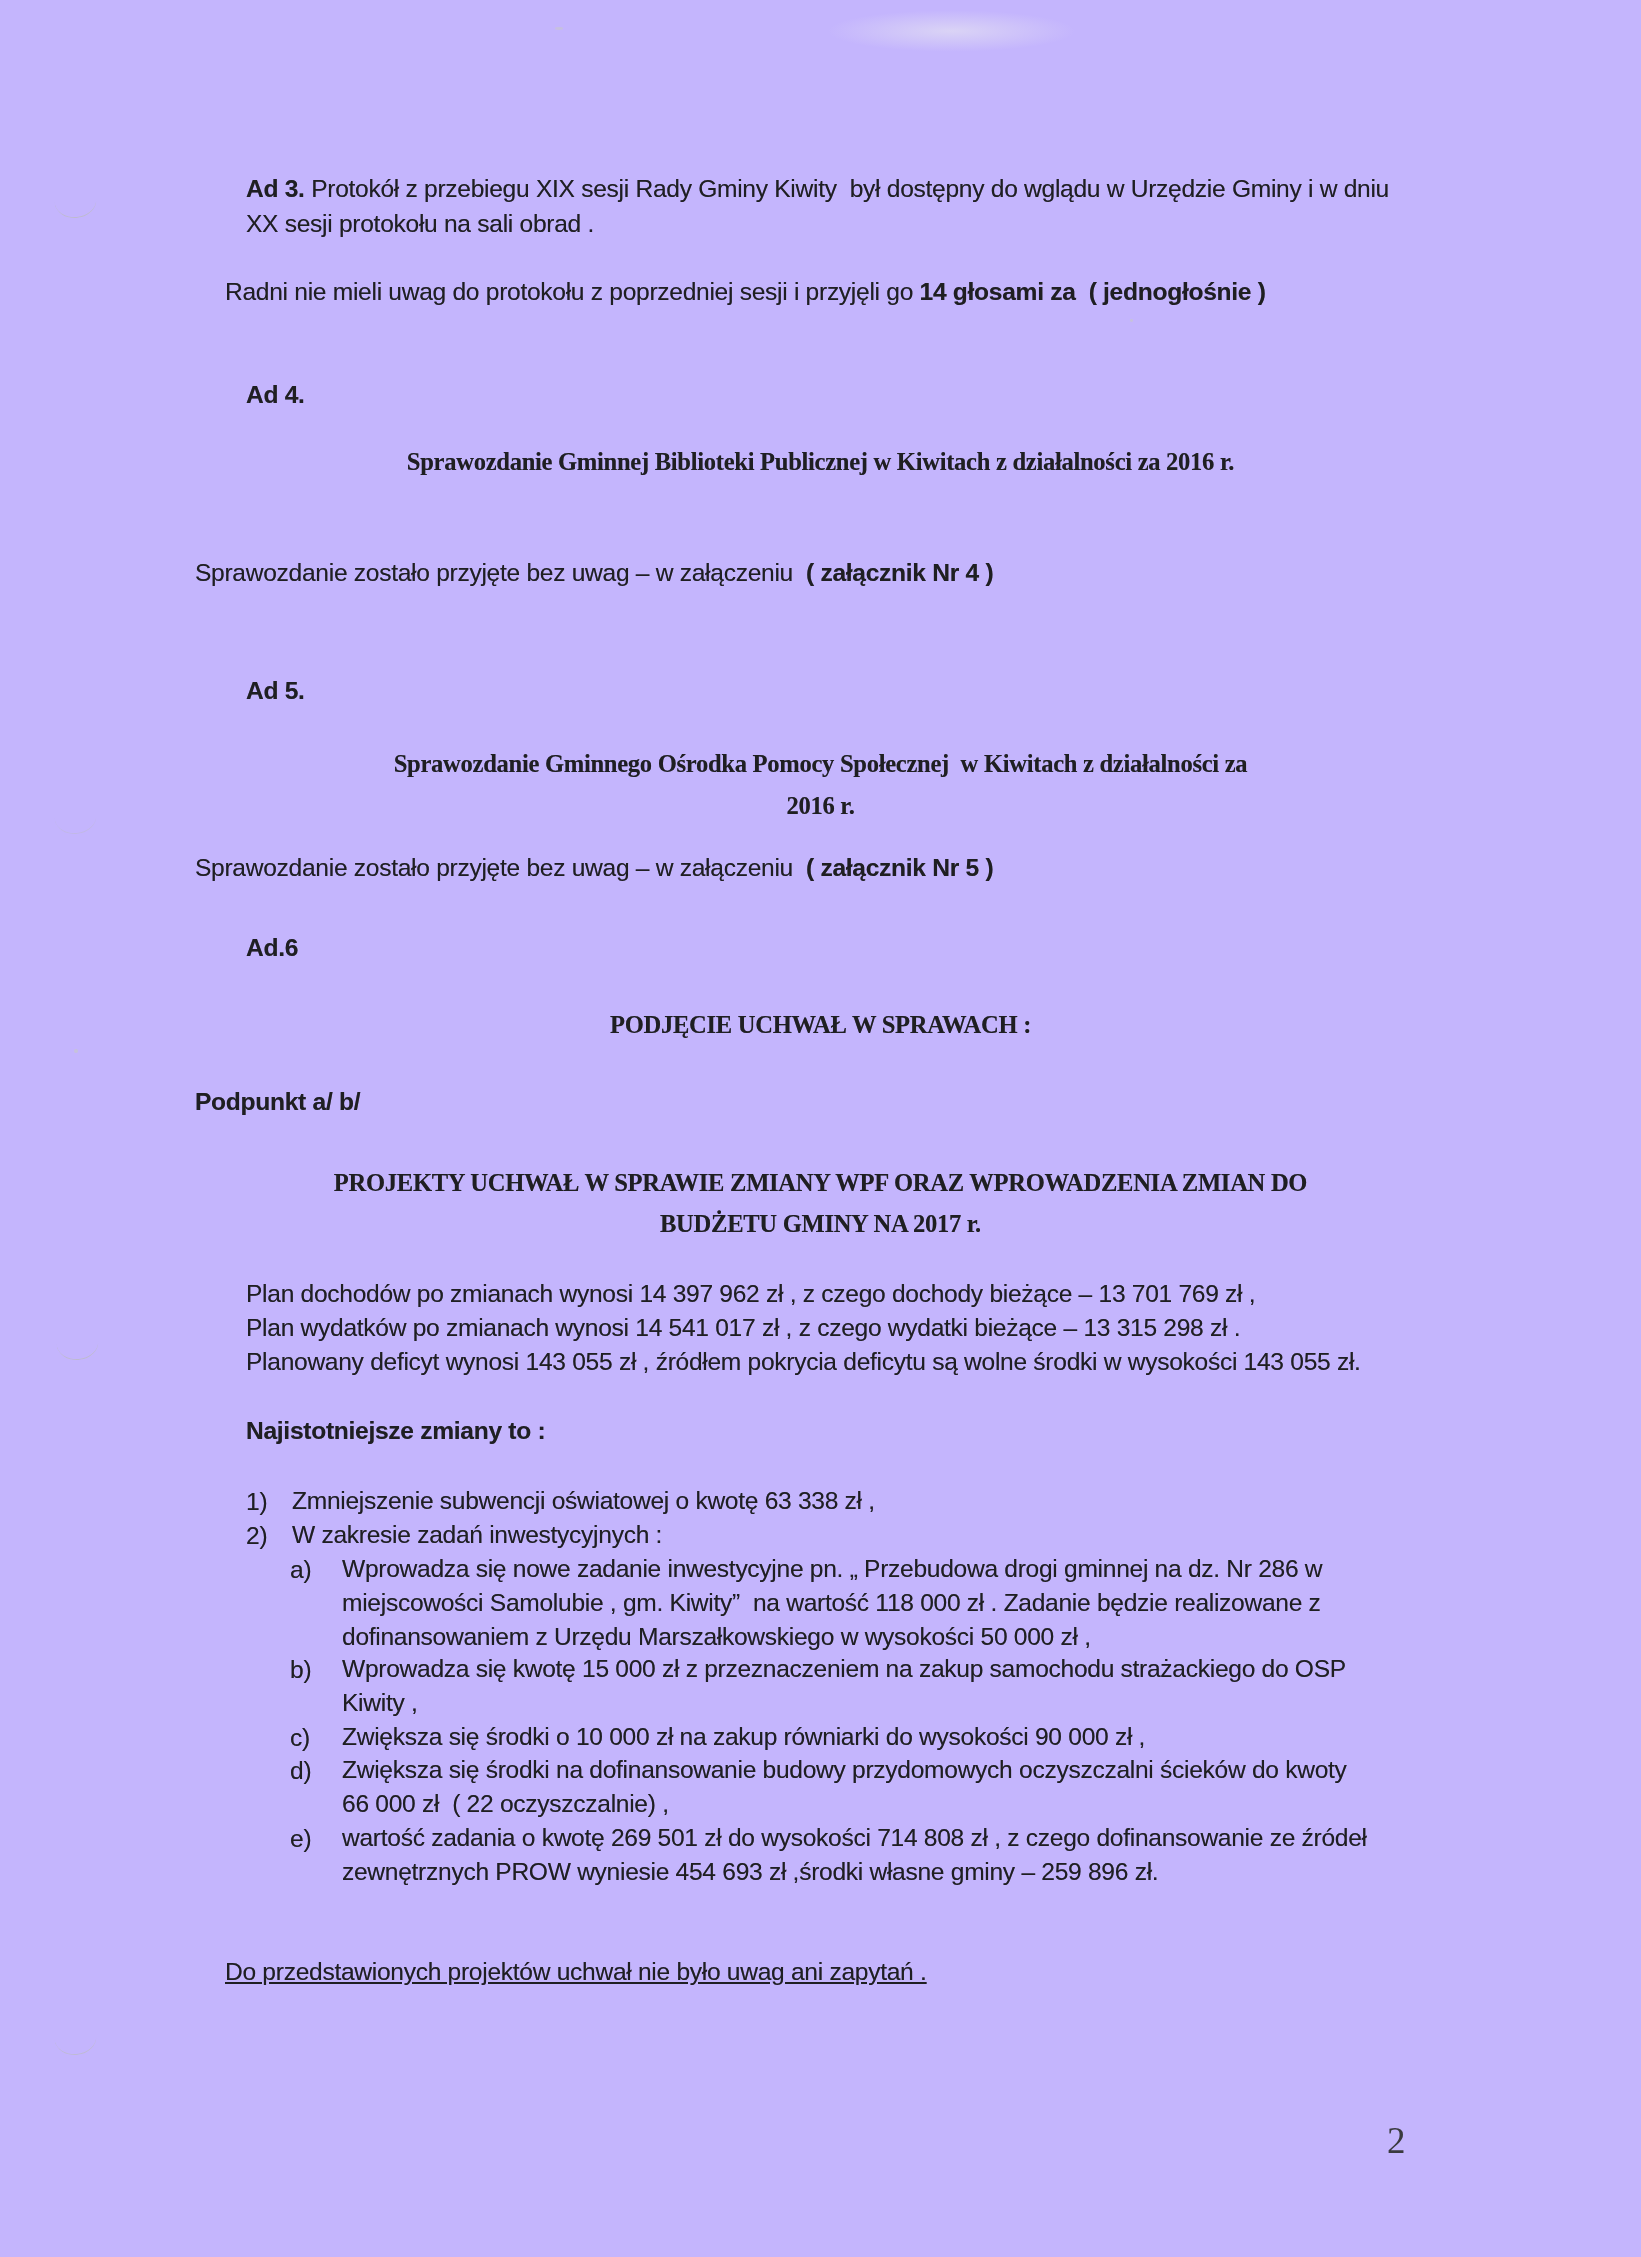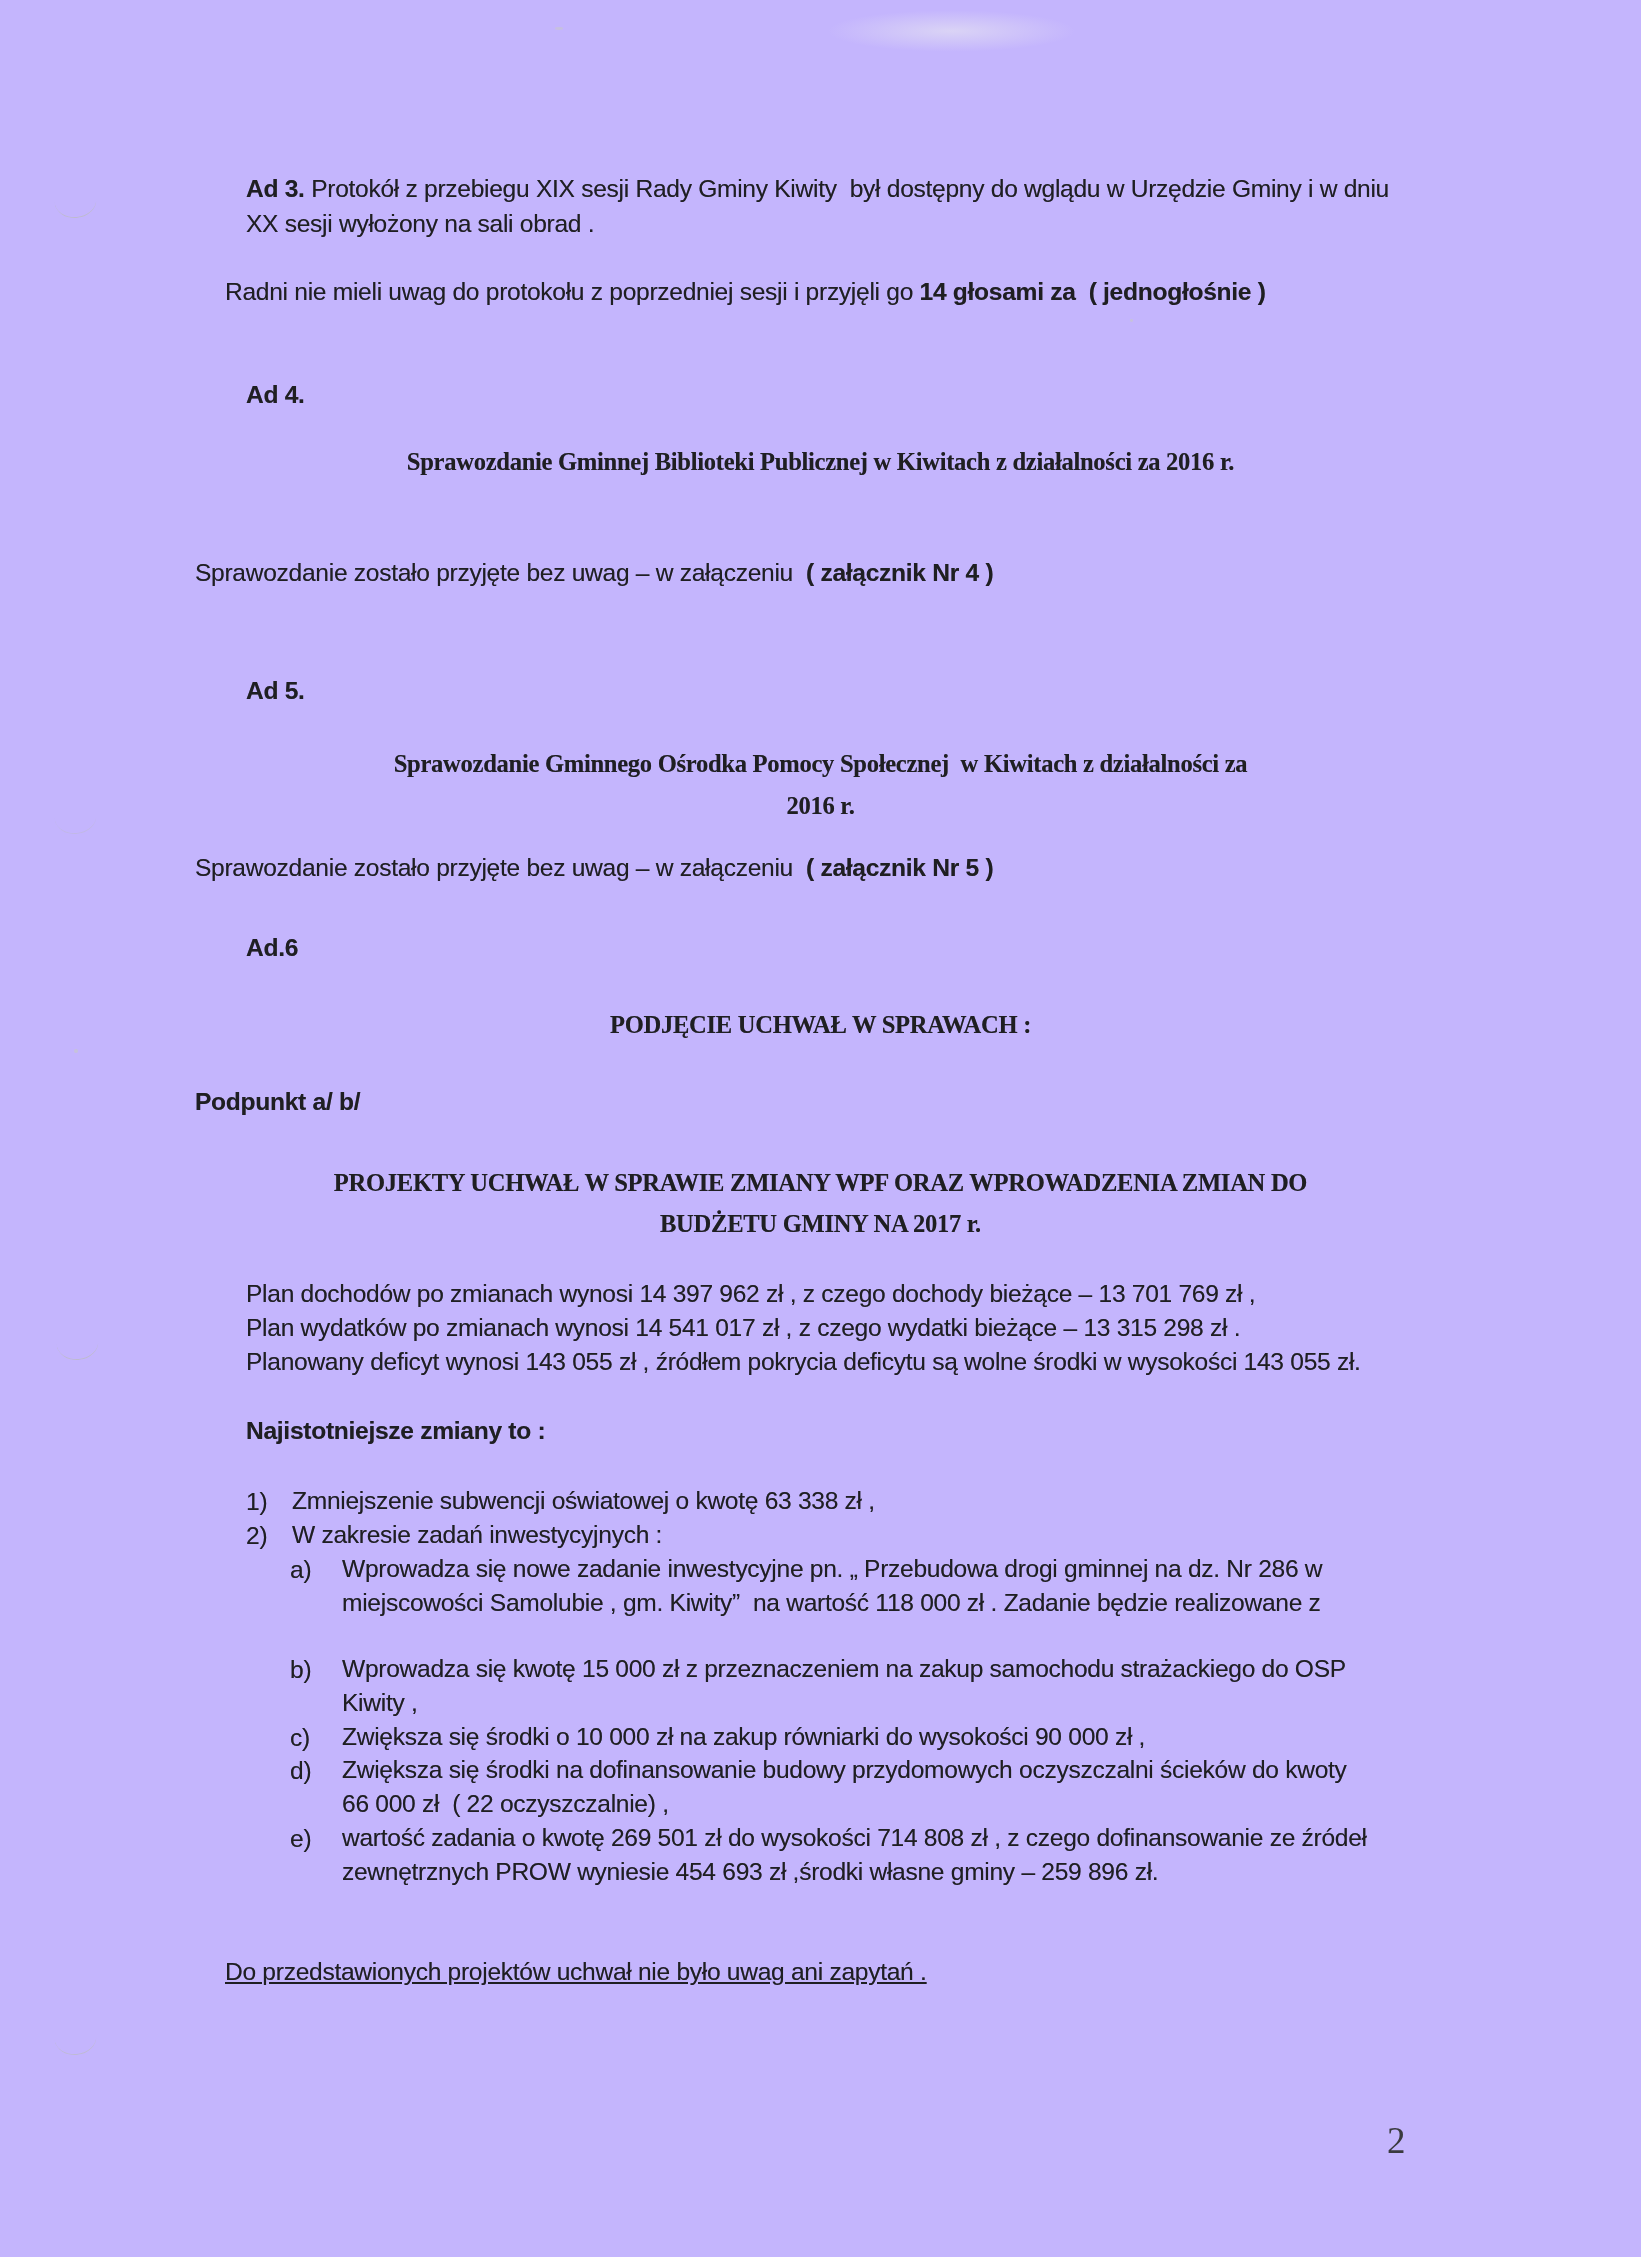--- a/index.html
+++ b/index.html
@@ -56,21 +56,21 @@
   <div class="arc" style="left:55px;top:198px;opacity:.8;"></div>
   <div class="arc" style="left:55px;top:814px;opacity:.4;"></div>
   <div class="arc" style="left:57px;top:1340px;opacity:.8;"></div>
   <div class="arc" style="left:55px;top:2035px;opacity:.7;"></div>
   <div class="speck" style="left:555px;top:27px;width:7.7px;height:2.9px;opacity:.6;"></div>
   <div class="speck" style="left:74px;top:1049px;width:3.9px;height:3.9px;opacity:.7;"></div>
   <div class="speck" style="left:1130px;top:319px;width:2.9px;height:2.9px;opacity:.7;"></div>
 
   <div class="blk" style="left:246px;top:171px;">
     <div class="line"><span class="b">Ad 3.</span><span> Protokół z przebiegu XIX sesji Rady Gminy Kiwity  był dostępny do wglądu w Urzędzie Gminy i w dniu</span></div>
-    <div class="line">XX sesji wyłożony na sali obrad .</div>
+    <div class="line">XX sesji protokołu na sali obrad .</div>
   </div>
 
   <div class="blk" style="left:225px;top:274px;">
     <div class="line"><span>Radni nie mieli uwag do protokołu z poprzedniej sesji i przyjęli go </span><span class="b">14 głosami za  ( jednogłośnie )</span></div>
   </div>
 
   <div class="blk b" style="left:246px;top:377px;">Ad 4.</div>
 
   <div class="blk center" style="left:29px;top:444px;width:1583px;">
     <div class="line">Sprawozdanie Gminnej Biblioteki Publicznej w Kiwitach z działalności za 2016 r.</div>
@@ -123,20 +123,21 @@
     <div>
       <div class="line">W zakresie zadań inwestycyjnych :</div>
     </div>
   </div>
 
   <div class="blk item lh35" style="left:290px;top:1552px;">
     <div class="marker m2">a)</div>
     <div>
       <div class="line">Wprowadza się nowe zadanie inwestycyjne pn. „ Przebudowa drogi gminnej na dz. Nr 286 w</div>
       <div class="line">miejscowości Samolubie , gm. Kiwity”  na wartość 118 000 zł . Zadanie będzie realizowane z</div>
+      <div class="line">dofinansowaniem z Urzędu Marszałkowskiego w wysokości 50 000 zł ,</div>
     </div>
   </div>
   <div class="blk item lh35" style="left:290px;top:1652px;">
     <div class="marker m2">b)</div>
     <div>
       <div class="line">Wprowadza się kwotę 15 000 zł z przeznaczeniem na zakup samochodu strażackiego do OSP</div>
       <div class="line">Kiwity ,</div>
     </div>
   </div>
   <div class="blk item lh35" style="left:290px;top:1720px;">

